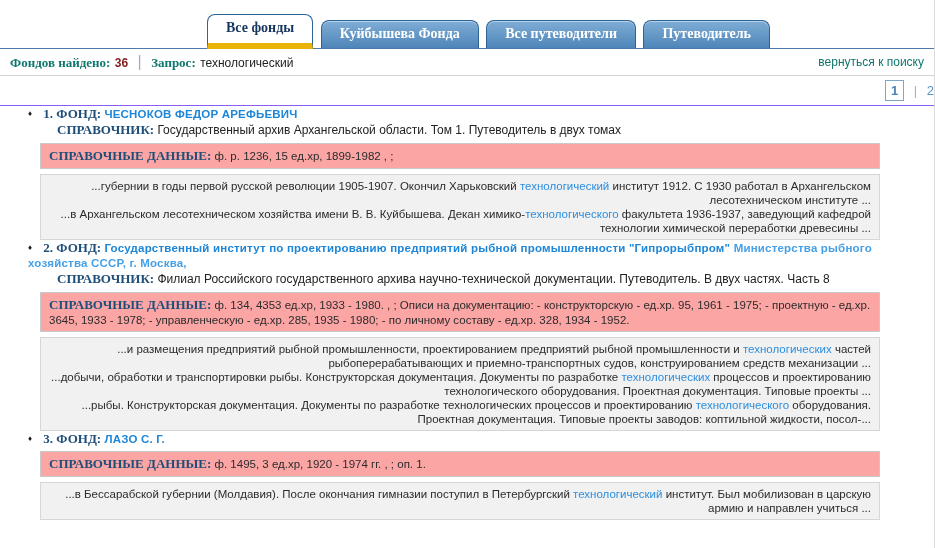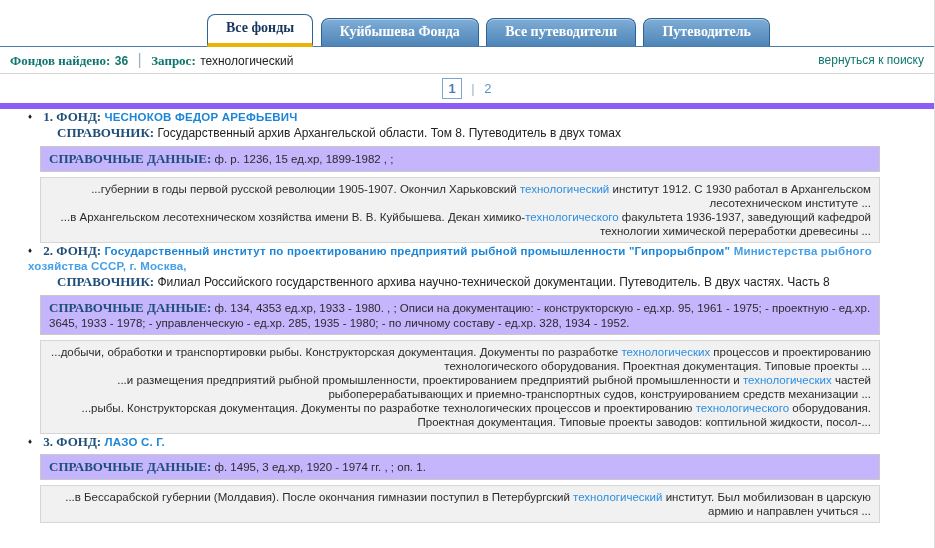--- a/index.html
+++ b/index.html
@@ -14,54 +14,54 @@
     display:inline-block;vertical-align:bottom;margin-right:3px;
     padding:5px 18px 6px;border:1px solid #2d6496;border-bottom:none;
     border-radius:8px 8px 0 0;
     background:linear-gradient(#7fadd6,#4e85b8);
     color:#fff;font:bold 14px "Liberation Serif",serif;
     box-shadow:inset 0 1px 0 rgba(255,255,255,.45);
     cursor:pointer;position:relative;
   }
   .tab.active{
     background:#fff;color:#17365d;margin-bottom:-1px;padding-bottom:7px;
-    border-bottom:4px solid #eab308;box-shadow:none;z-index:2;
+    border-bottom:6px solid #eab308;box-shadow:none;z-index:2;
   }
   
   .header{
     display:flex;justify-content:space-between;align-items:center;
     padding:4px 10px;border-bottom:1px solid #d4d4d4;
   }
   .label{font:bold 13px "Liberation Serif",serif;color:#0f766e;}
-  .h-count{font:bold 12px "Liberation Sans",sans-serif;color:#0f766e;}
+  .h-count{font:bold 12px "Liberation Sans",sans-serif;color:#7f1d1d;}
   .h-sep{color:#9ab0c4;margin:0 5px;}
   .h-query{font:12px "Liberation Sans",sans-serif;color:#222;}
   .back-link{font:12px "Liberation Sans",sans-serif;color:#0f766e;text-decoration:none;cursor:pointer;}
   
   .pagination{
-    text-align:center;padding:4px 0;border-bottom:6px solid #8b5cf6;
+    text-align:right;padding:4px 0;border-bottom:1px solid #8b5cf6;
     font:13px "Liberation Sans",sans-serif;line-height:19px;
   }
   .page-current{display:inline-block;border:1px solid #7ba7cf;padding:0 5px;color:#4b80b4;font-weight:bold;}
   .page-sep{color:#9ab3c9;margin:0 6px;}
   .page-link{color:#5b93c8;text-decoration:none;cursor:pointer;}
   
   .results{padding-left:28px;}
   .entry{}
   .entry-title{font:bold 13px "Liberation Serif",serif;color:#1f4e79;line-height:15px;}
   .bullet{color:#1a1a1a;font-size:8px;margin-right:8px;vertical-align:2px;}
   .fond-link{font:bold 11.5px "Liberation Sans",sans-serif;color:#1d86d8;text-decoration:none;cursor:pointer;letter-spacing:.2px;}
   .fond-link .light{color:#45a0e8;}
   .sprav-line{margin:1px 0 0 29px;font:bold 13px "Liberation Serif",serif;color:#1f4e79;line-height:16px;}
   .sprav-text{font:12px "Liberation Sans",sans-serif;font-weight:normal;color:#222;}
   .box{
     margin:5px 54px 0 12px;border:1px solid #c9c9c9;padding:4px 8px;
     font:11.5px "Liberation Sans",sans-serif;color:#2b2b2b;line-height:14px;
   }
-  .data-box{background:#c4b5fd;}
+  .data-box{background:#fca5a5;}
   .data-label{font:bold 13px "Liberation Serif",serif;color:#1f4e79;}
   .snippet-box{background:#f1f1f1;border-color:#d6d6d6;text-align:right;}
   .snip-line{margin:0;}
   .hl{color:#2b8ee0;cursor:pointer;}
 </style>
 </head>
 <body>
 
 <div class="tabbar">
   <span class="tab active">Все фонды</span>
@@ -90,21 +90,21 @@
 <div class="results" id="results">
   <div class="entry">
     <div class="entry-title">
       <span class="bullet">♦</span>
       <span class="num">1.</span>
       <span>ФОНД:</span>
       <a class="fond-link"><span>ЧЕСНОКОВ ФЕДОР АРЕФЬЕВИЧ</span></a>
     </div>
     <div class="sprav-line">
       <span>СПРАВОЧНИК:</span>
-      <span class="sprav-text">Государственный архив Архангельской области. Том 8. Путеводитель в двух томах</span>
+      <span class="sprav-text">Государственный архив Архангельской области. Том 1. Путеводитель в двух томах</span>
     </div>
     <div class="box data-box">
       <span class="data-label">СПРАВОЧНЫЕ ДАННЫЕ:</span>
       <span> ф. р. 1236, 15 ед.хр, 1899-1982 , ;</span>
     </div>
     <div class="box snippet-box">
         <div class="snip-line"><span>...губернии в годы первой русской революции 1905-1907. Окончил Харьковский </span><span class="hl">технологический</span><span> институт 1912. С 1930 работал в Архангельском лесотехническом институте ...</span></div>
         <div class="snip-line"><span>...в Архангельском лесотехническом хозяйства имени В. В. Куйбышева. Декан химико-</span><span class="hl">технологического</span><span> факультета 1936-1937, заведующий кафедрой технологии химической переработки древесины ...</span></div>
       </div>
   </div>
@@ -118,22 +118,22 @@
     </div>
     <div class="sprav-line">
       <span>СПРАВОЧНИК:</span>
       <span class="sprav-text">Филиал Российского государственного архива научно-технической документации. Путеводитель. В двух частях. Часть 8</span>
     </div>
     <div class="box data-box">
       <span class="data-label">СПРАВОЧНЫЕ ДАННЫЕ:</span>
       <span> ф. 134, 4353 ед.хр, 1933 - 1980. , ; Описи на документацию: - конструкторскую - ед.хр. 95, 1961 - 1975; - проектную - ед.хр. 3645, 1933 - 1978; - управленческую - ед.хр. 285, 1935 - 1980; - по личному составу - ед.хр. 328, 1934 - 1952.</span>
     </div>
     <div class="box snippet-box">
+        <div class="snip-line"><span>...и размещения предприятий рыбной промышленности, проектированием предприятий рыбной промышленности и </span><span class="hl">технологических</span><span> частей рыбоперерабатывающих и приемно-транспортных судов, конструированием средств механизации ...</span></div>
         <div class="snip-line"><span>...добычи, обработки и транспортировки рыбы. Конструкторская документация. Документы по разработке </span><span class="hl">технологических</span><span> процессов и проектированию технологического оборудования. Проектная документация. Типовые проекты ...</span></div>
-        <div class="snip-line"><span>...и размещения предприятий рыбной промышленности, проектированием предприятий рыбной промышленности и </span><span class="hl">технологических</span><span> частей рыбоперерабатывающих и приемно-транспортных судов, конструированием средств механизации ...</span></div>
         <div class="snip-line"><span>...рыбы. Конструкторская документация. Документы по разработке технологических процессов и проектированию </span><span class="hl">технологического</span><span> оборудования. Проектная документация. Типовые проекты заводов: коптильной жидкости, посол-...</span></div>
       </div>
   </div>
 
   <div class="entry">
     <div class="entry-title">
       <span class="bullet">♦</span>
       <span class="num">3.</span>
       <span>ФОНД:</span>
       <a class="fond-link"><span>ЛАЗО С. Г.</span></a>

